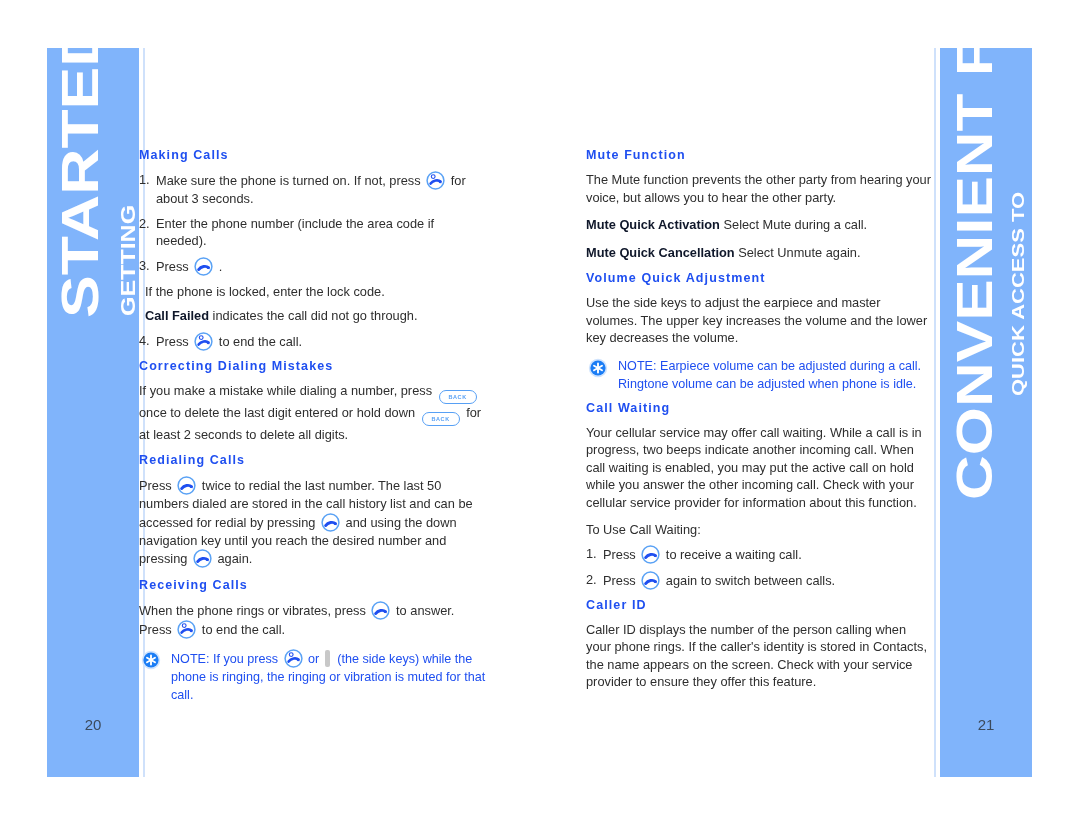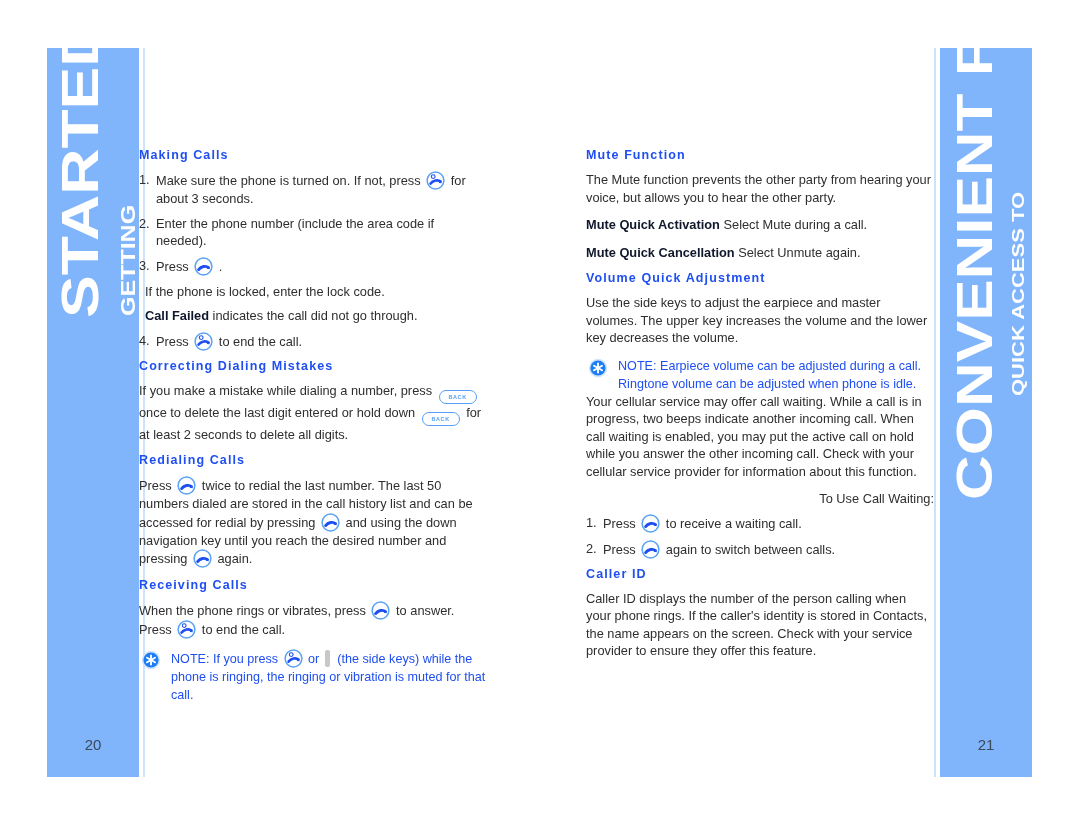--- a/index.html
+++ b/index.html
@@ -88,21 +88,21 @@
   }
   .tab.right .small {
     transform: rotate(-90deg) scaleY(0.78);
     font-size: 22px;
     left: 70px;
     top: 348px;
   }
 
   .folio {
     position: absolute;
-    bottom: 24px;
+    bottom: 44px;
     width: 92px;
     text-align: center;
     font-size: 15px;
     color: #3b4a5c;
     font-family: "Liberation Sans", sans-serif;
   }
 
   
   .col {
     position: absolute;
@@ -122,21 +122,21 @@
   }
   .gap-top { margin-top: 16px; }
 
   p.body {
     margin: 0 0 10px 0;
     font-size: 12.8px;
     line-height: 17.5px;
     color: #2e2e2e;
     font-family: "Liberation Sans", sans-serif;
   }
-  p.body.tight { margin-bottom: 6px; text-align: right; }
+  p.body.tight { margin-bottom: 6px; }
 
   .num-item {
     position: relative;
     margin: 0 0 7px 0;
     padding-left: 17px;
     font-size: 12.8px;
     line-height: 17.5px;
     color: #2e2e2e;
   }
   .num-item .n {
@@ -397,20 +397,21 @@
           <g stroke="#ffffff" stroke-width="1.9" stroke-linecap="round">
             <line x1="10" y1="5.4" x2="10" y2="14.6"></line>
             <line x1="6.0" y1="7.7" x2="14.0" y2="12.3"></line>
             <line x1="6.0" y1="12.3" x2="14.0" y2="7.7"></line>
           </g>
         </svg>
       </span>
       <span>NOTE: Earpiece volume can be adjusted during a call. Ringtone volume can be adjusted when phone is idle.</span>
     </div>
 
+    <h2 class="sec gap-top">Call Waiting</h2>
     <p class="body">Your cellular service may offer call waiting. While a call is in progress, two beeps indicate another incoming call. When call waiting is enabled, you may put the active call on hold while you answer the other incoming call. Check with your cellular service provider for information about this function.</p>
     <p class="body tight">To Use Call Waiting:</p>
 
     <div class="num-item">
       <span class="n">1.</span>
       <span>Press</span>
       <span class="ico">
         <svg width="19" height="19" viewBox="0 0 19 19">
           <circle cx="9.5" cy="9.5" r="8.4" fill="#ffffff" stroke="#5aa2f5" stroke-width="1.5"></circle>
           <path d="M4.6 12.6 C7 9.2 12 8.4 14.6 10.6" fill="none" stroke="#1f4ff0" stroke-width="2.8" stroke-linecap="round"></path>

